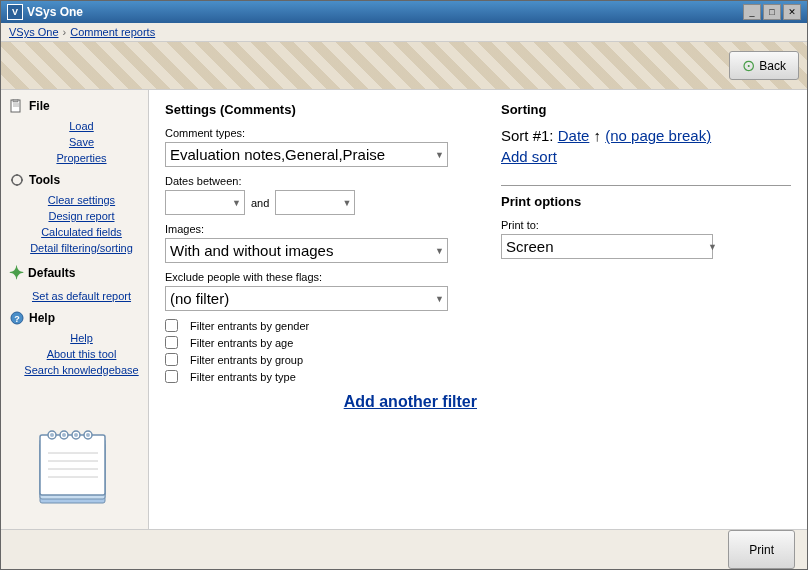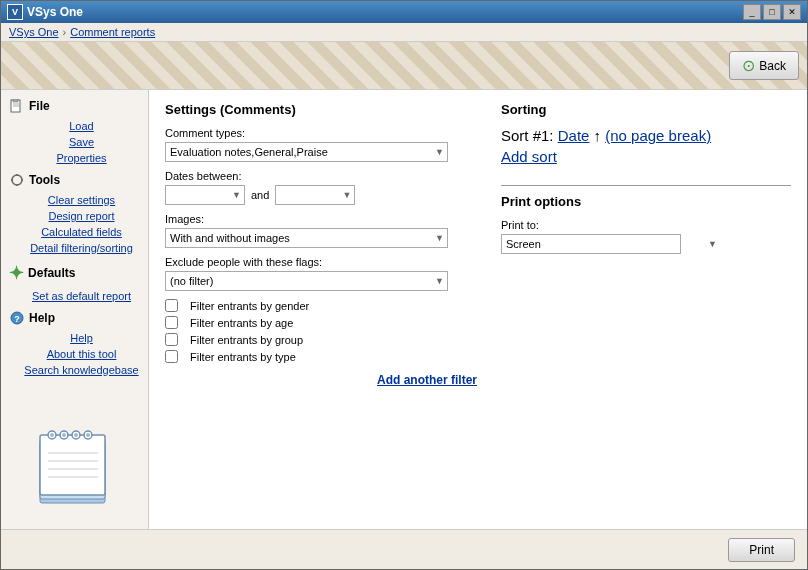--- a/index.html
+++ b/index.html
@@ -153,21 +153,21 @@
       color: #000;
       margin-bottom: 3px;
       margin-top: 8px;
     }
 
     .field-label:first-of-type { margin-top: 0; }
 
     select {
       width: 100%;
       padding: 3px 4px;
-      font-size: 11px;
+      font-size: 15px;
       border: 1px solid #aaa;
       background: white;
       appearance: none;
       -webkit-appearance: none;
       cursor: pointer;
     }
 
     .select-wrapper {
       position: relative;
       width: 283px;
@@ -218,21 +218,21 @@
       gap: 12px;
       margin-bottom: 4px;
       font-size: 11px;
     }
     .checkbox-item input[type="checkbox"] { cursor: pointer; }
 
     .add-filter-link {
       color: #003399;
       text-decoration: underline;
       cursor: pointer;
-      font-size: 12px;
+      font-size: 16px;
       font-weight: bold;
       display: block;
       text-align: right;
       margin-top: 10px;
     }
 
     
     .sorting-section { margin-bottom: 20px; }
     .sort-row { font-size: 15px; margin-bottom: 4px; }
     .sort-link { color: #003399; text-decoration: underline; cursor: pointer; }
@@ -251,29 +251,28 @@
     .print-select-wrapper::after {
       content: '▼';
       position: absolute;
       right: 4px;
       top: 50%;
       transform: translateY(-50%);
       font-size: 9px;
       pointer-events: none;
       color: #666;
     }
-    .print-select-wrapper select { width: 180px; }
+    .print-select-wrapper select { width: 212px; }
 
     
     .bottom-bar {
       height: 40px;
       background: #f0ece4;
       border-top: 1px solid #ccc;
       display: flex;
-      align-items: center;
       justify-content: flex-end;
       padding: 0 12px;
     }
 
     .print-btn {
       background: linear-gradient(to bottom, #f8f8f8, #d8d8d8);
       border: 1px solid #999;
       border-radius: 3px;
       padding: 4px 20px;
       font-size: 12px;

